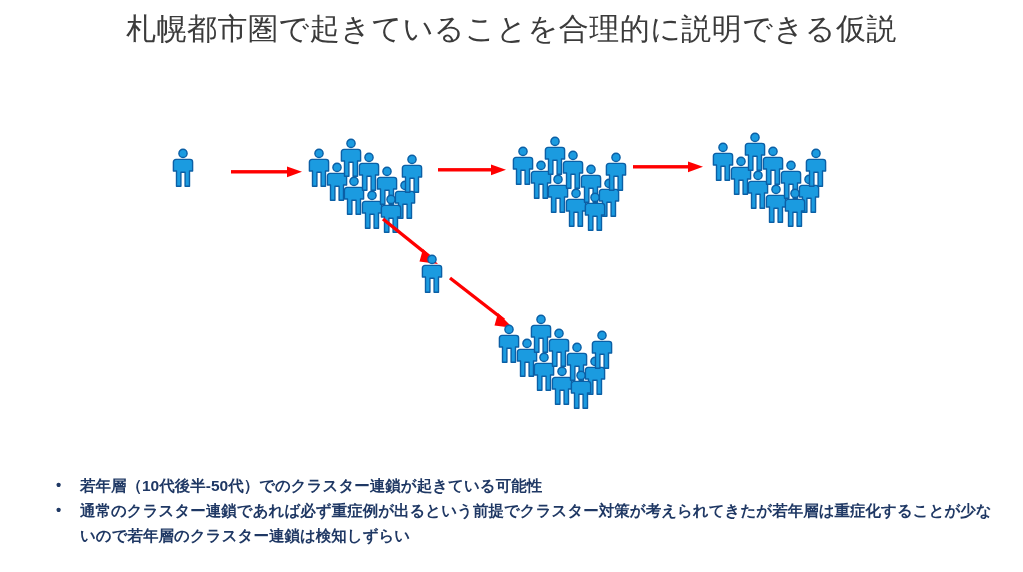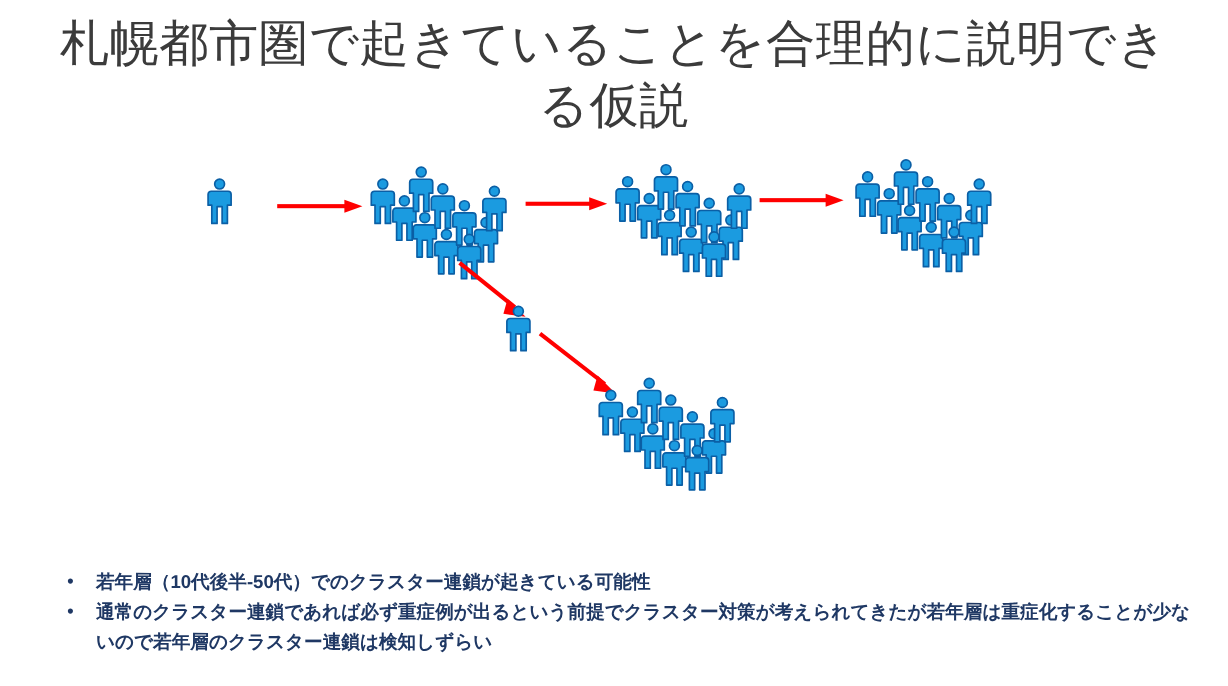--- a/index.html
+++ b/index.html
@@ -18,21 +18,21 @@
     overflow: hidden;
   }
 
   
   #title {
     position: absolute;
     left: 46px;
     top: 10px;
     width: 931px;
     text-align: center;
-    font-size: 41px;
+    font-size: 30px;
     line-height: 1.28;
     letter-spacing: 0.5px;
     color: #3b3b3b;
     font-weight: 400;
     white-space: pre-wrap;
   }
 
   
   #figure {
     position: absolute;

